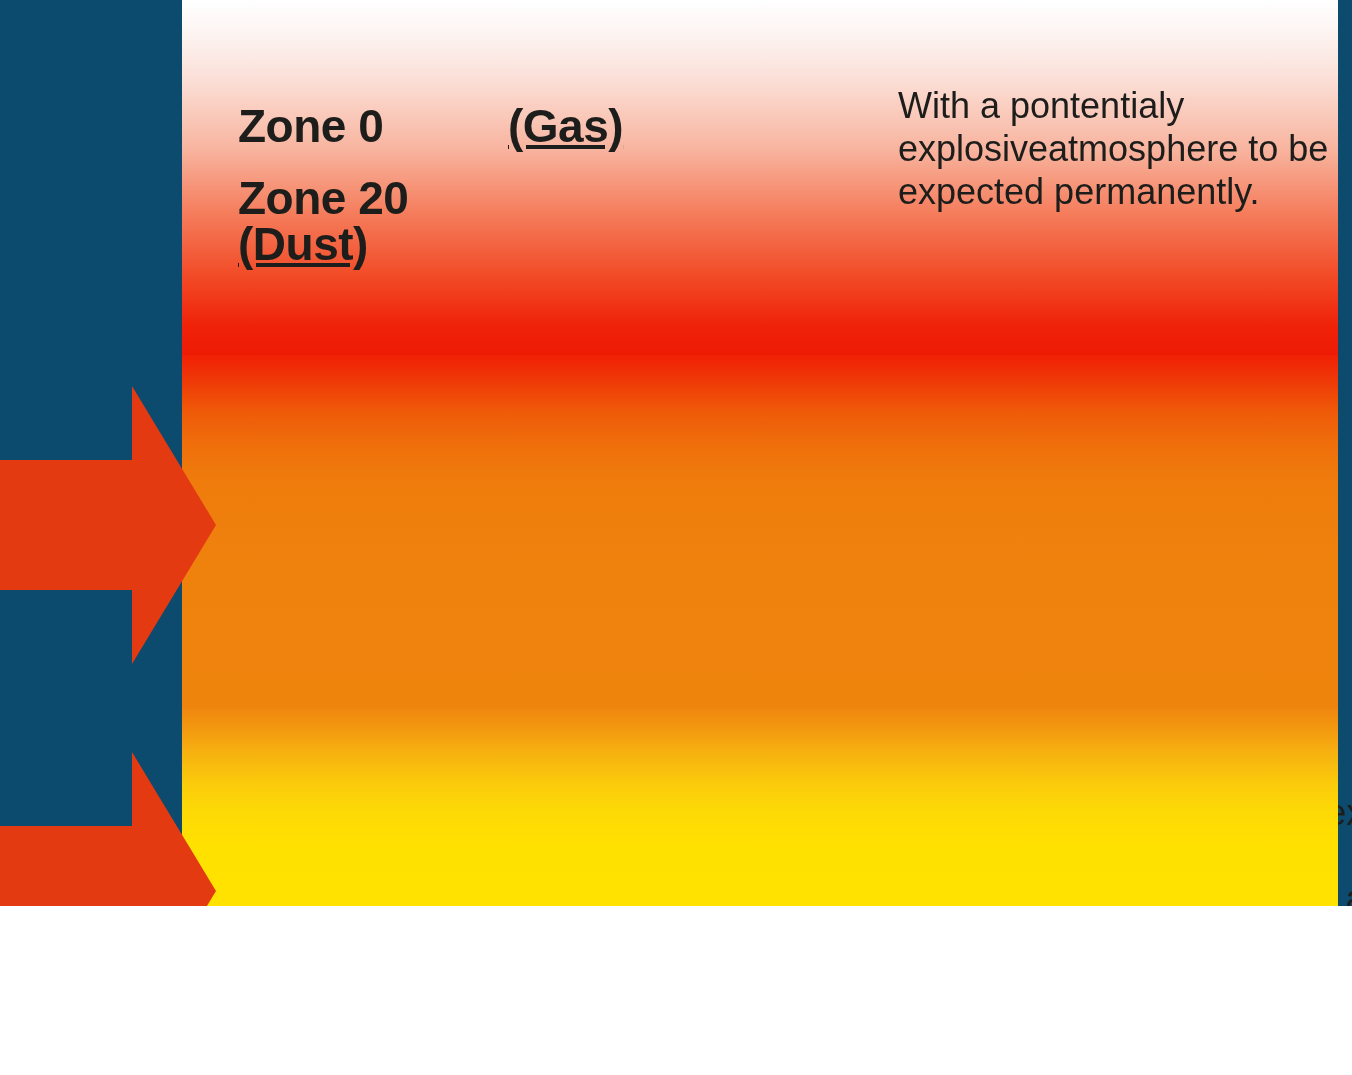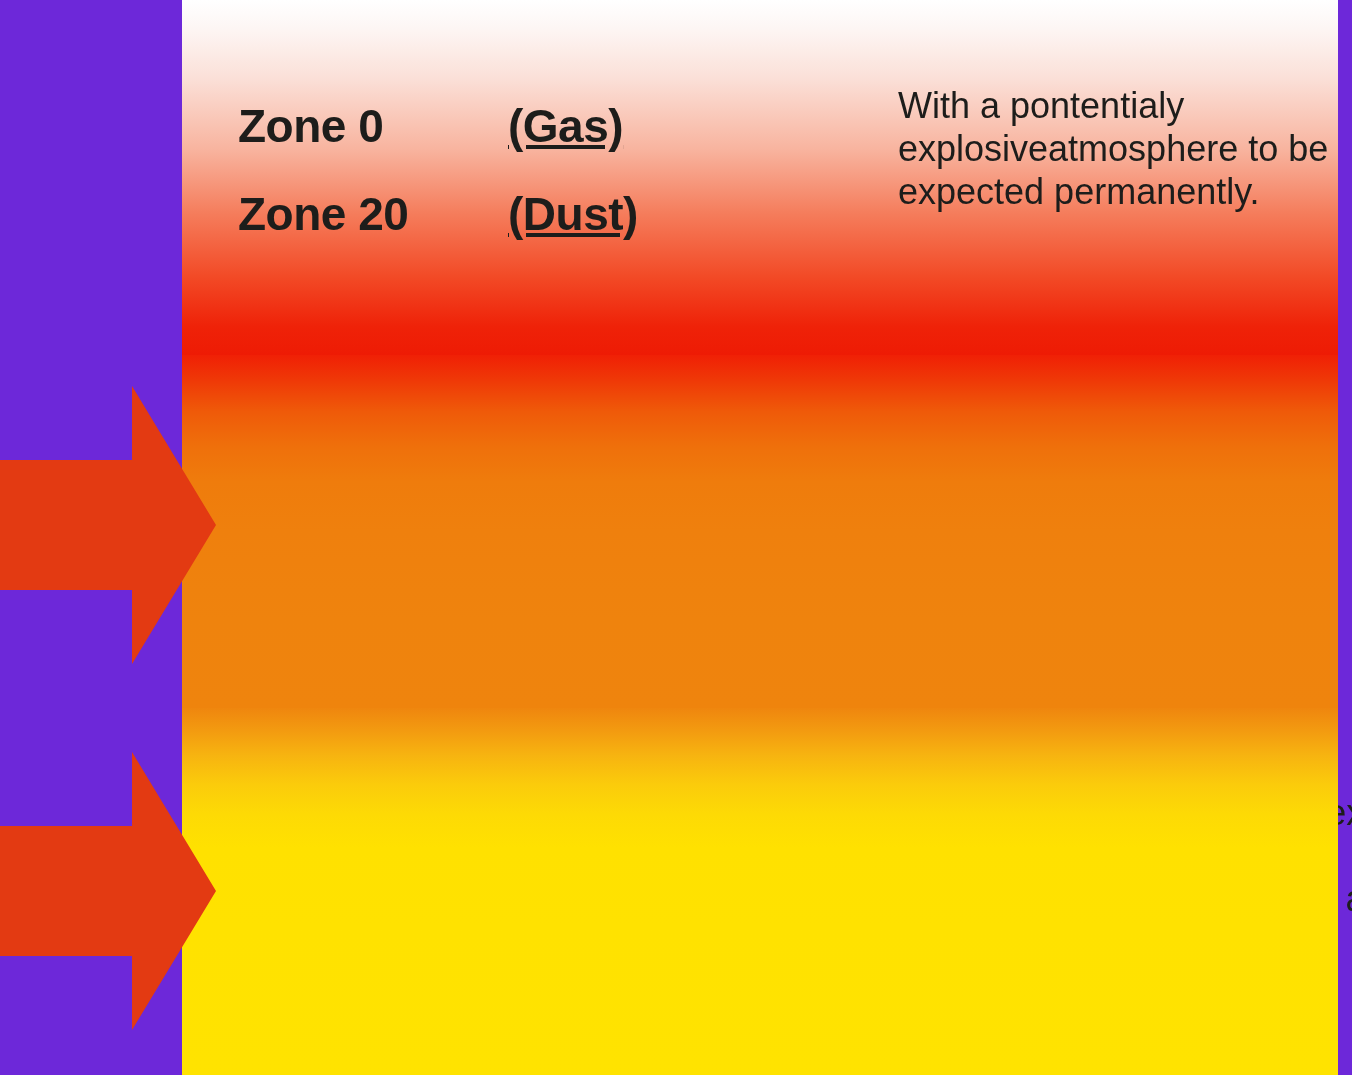--- a/index.html
+++ b/index.html
@@ -6,22 +6,22 @@
     margin: 0;
     padding: 0;
     background: #ffffff;
   }
   body {
     font-family: "Liberation Sans", sans-serif;
   }
   #stage {
     position: relative;
     width: 1352px;
-    height: 1075px;
-    background: #6d28d9;
+    height: 906px;
+    background: #0c4a6e;
     overflow: hidden;
   }
 
   
   .panel {
     position: absolute;
     left: 182px;
     width: 1156px;
     box-sizing: border-box;
     display: flex;
@@ -76,21 +76,21 @@
     font-weight: bold;
     font-size: 46px;
     line-height: 1.0;
     letter-spacing: -0.5px;
     white-space: nowrap;
   }
   .zone-line {
     display: flex;
     align-items: baseline;
   }
-  .zone-line + .zone-line { margin-top: 42px; }
+  .zone-line + .zone-line { margin-top: 26px; flex-direction: column; }
   .zone-name  { display: inline-block; width: 270px; }
   .zone-media { display: inline-block; text-decoration: underline; }
 
   
   .zone-desc {
     position: absolute;
     color: #1d1d1b;
     font-size: 36px;
     line-height: 1.20;
     font-weight: normal;

